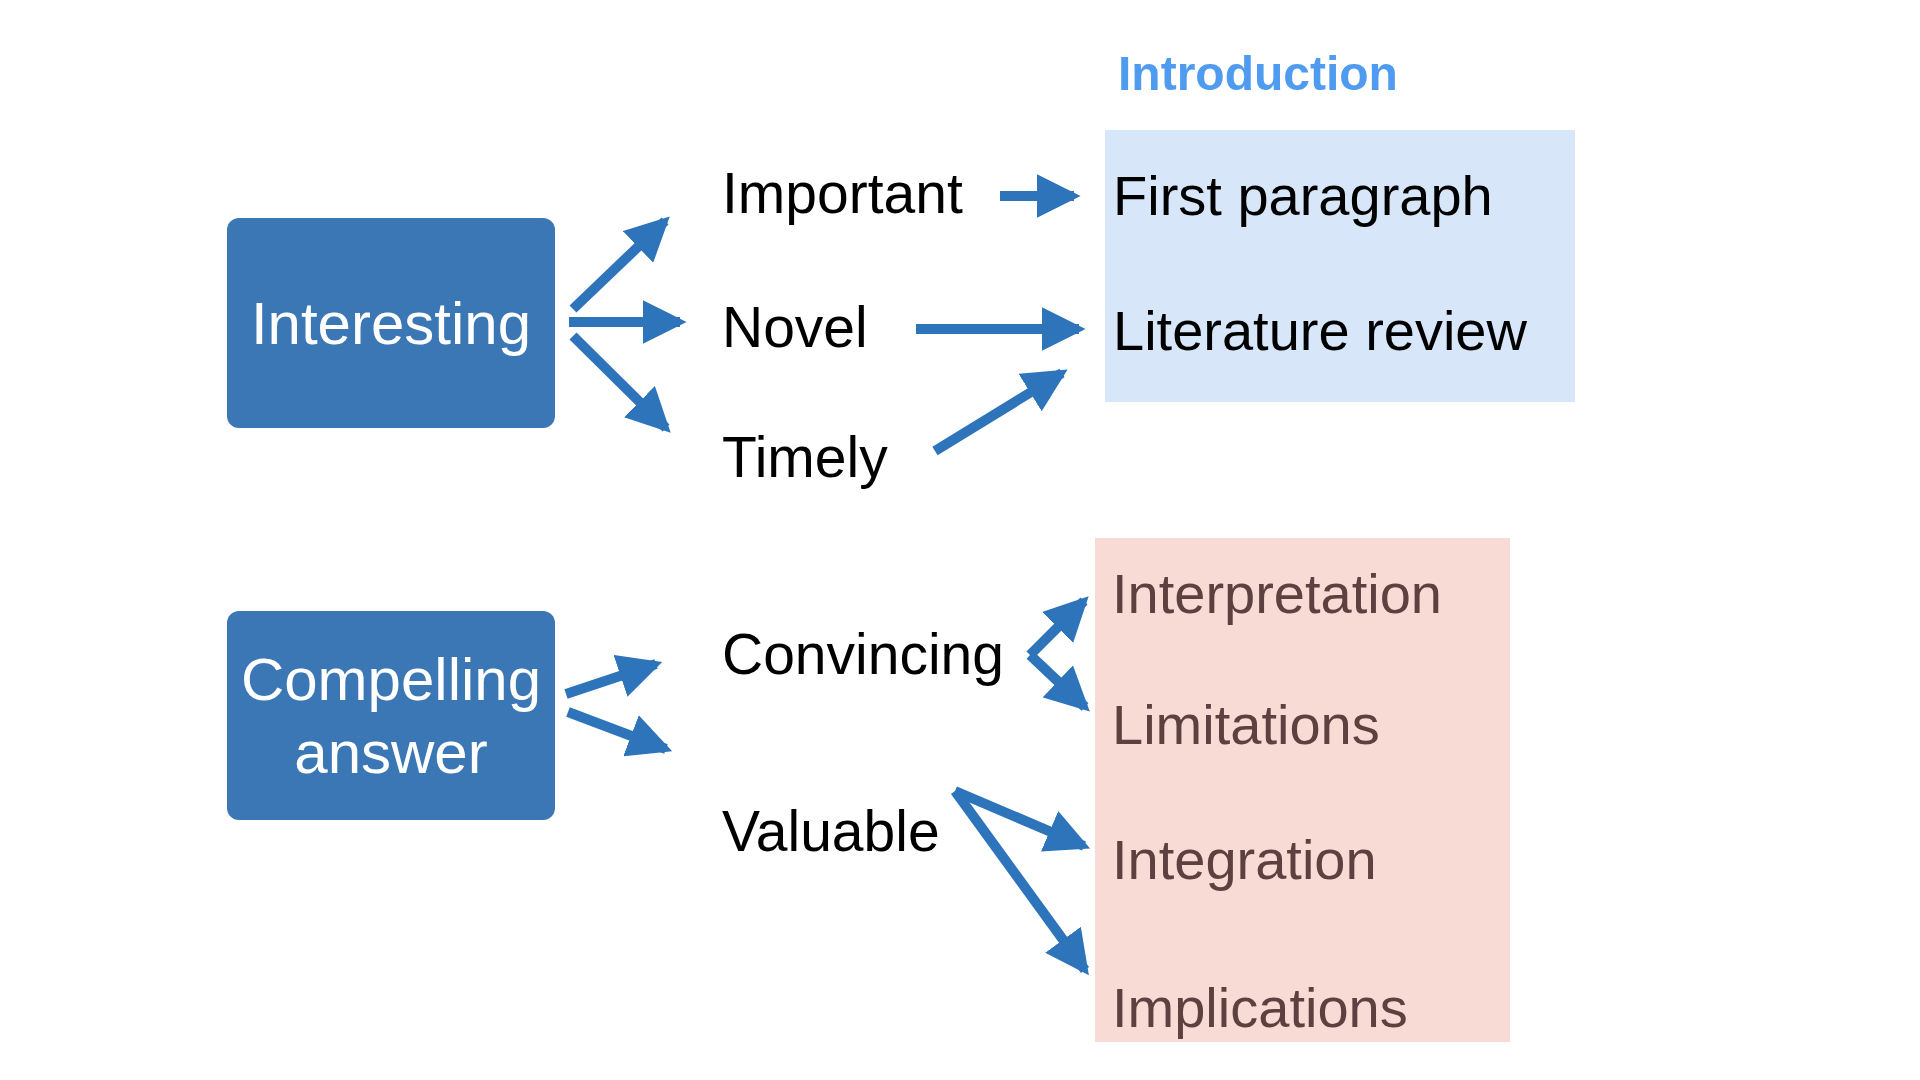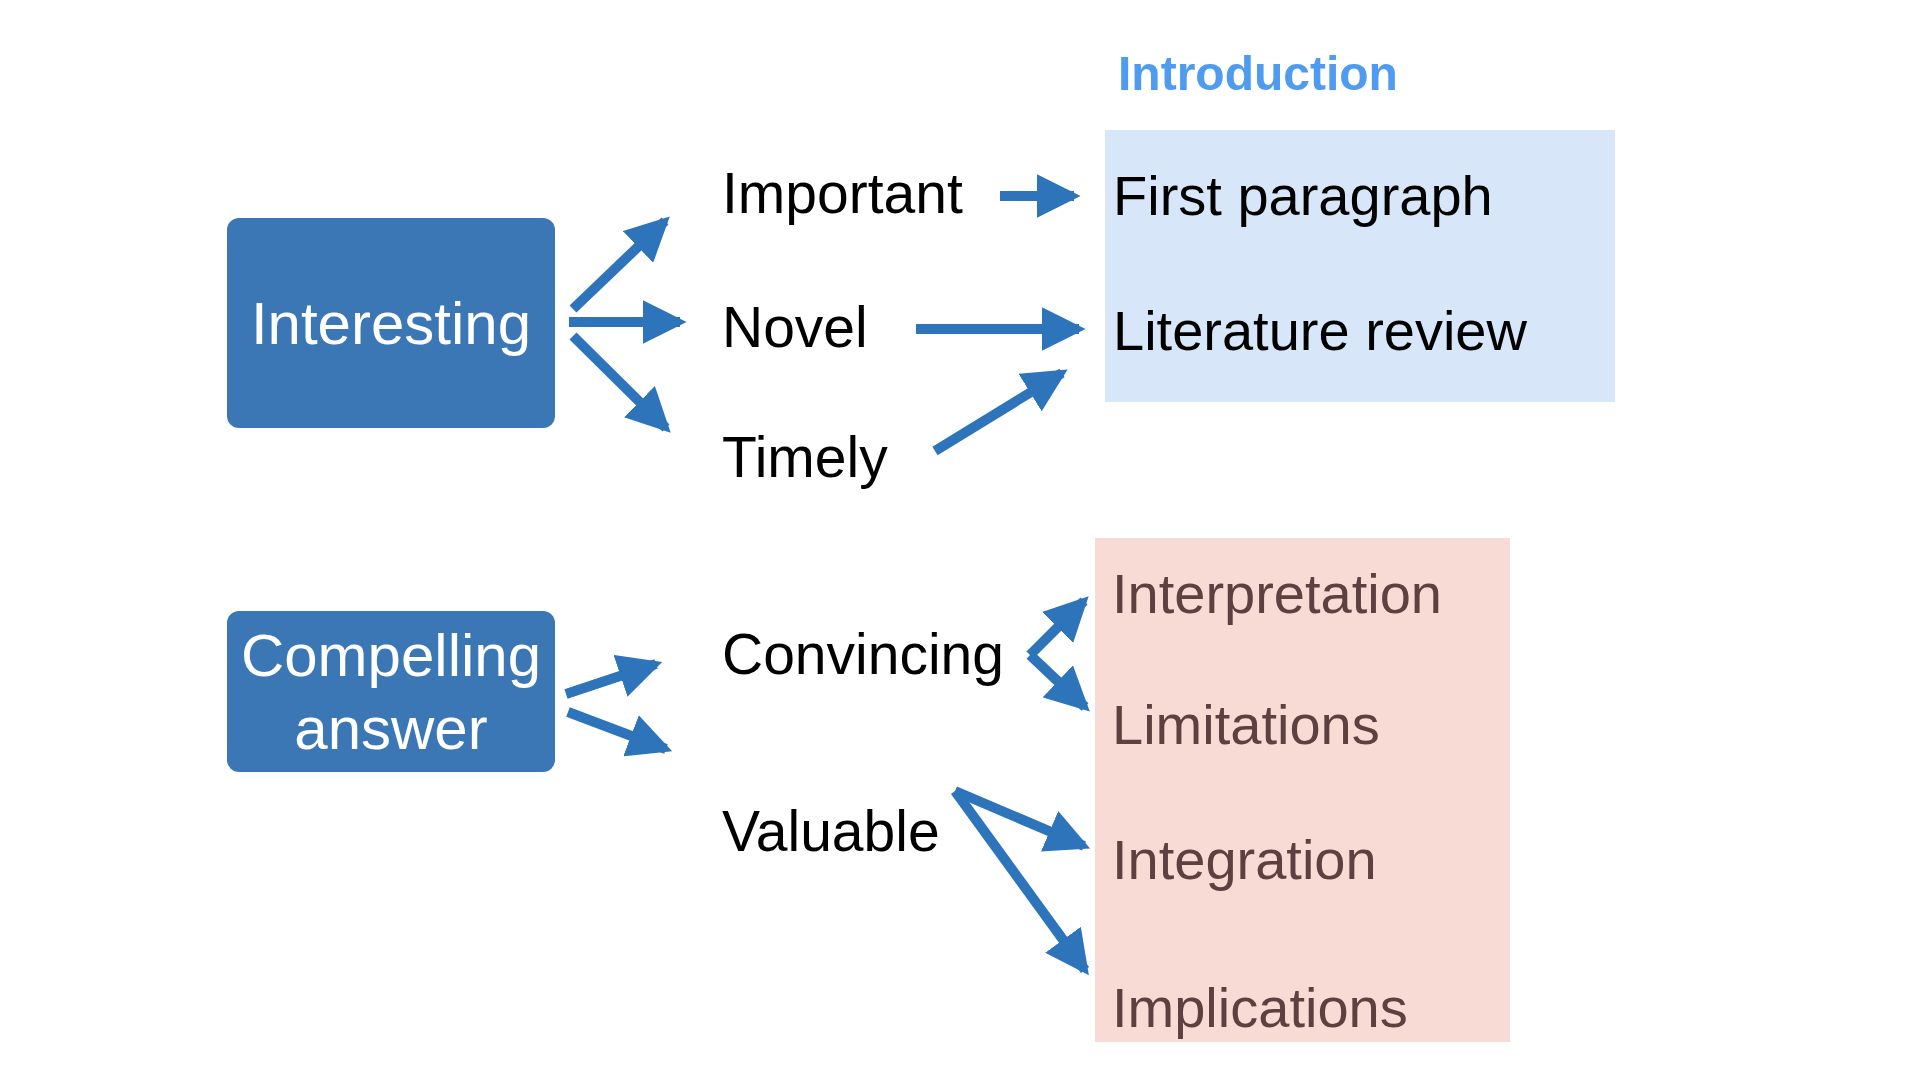--- a/index.html
+++ b/index.html
@@ -22,36 +22,35 @@
     position:relative;overflow:hidden;
   }
   .canvas{position:absolute;left:0;top:0;width:1920px;height:1080px;}
   .node{
     position:absolute;width:328px;height:210px;
     background:var(--node-blue);border-radius:12px;
     display:flex;flex-direction:column;align-items:center;justify-content:center;
     color:var(--node-text);font-size:60px;line-height:73px;text-align:center;
   }
   .node-interesting{left:227px;top:218px;}
-  .node-compelling{left:227px;top:611px;height:161px;}
+  .node-compelling{left:227px;top:611px;height:209px;}
   .mid-label{
     position:absolute;left:722px;height:70px;line-height:70px;
     font-size:57px;color:var(--label-text);white-space:nowrap;
   }
   .section-title{
     position:absolute;left:1118px;height:58px;line-height:58px;
     font-size:48px;font-weight:bold;white-space:nowrap;
   }
   .title-introduction{top:45px;color:var(--intro-title);}
   .title-discussion{top:471px;color:var(--discussion-title);}
   .section-box{position:absolute;}
   .box-introduction{
     left:1105px;top:130px;width:470px;height:272px;
     background:var(--intro-bg);
-    padding-left:40px;
   }
   .box-discussion{
     left:1095px;top:538px;width:415px;height:504px;
     background:var(--discussion-bg);
   }
   .box-item{
     position:absolute;height:70px;line-height:70px;font-size:56px;white-space:nowrap;
   }
   .box-introduction .box-item{left:8px;color:#000000;}
   .box-discussion .box-item{left:17px;color:var(--discussion-text);}

